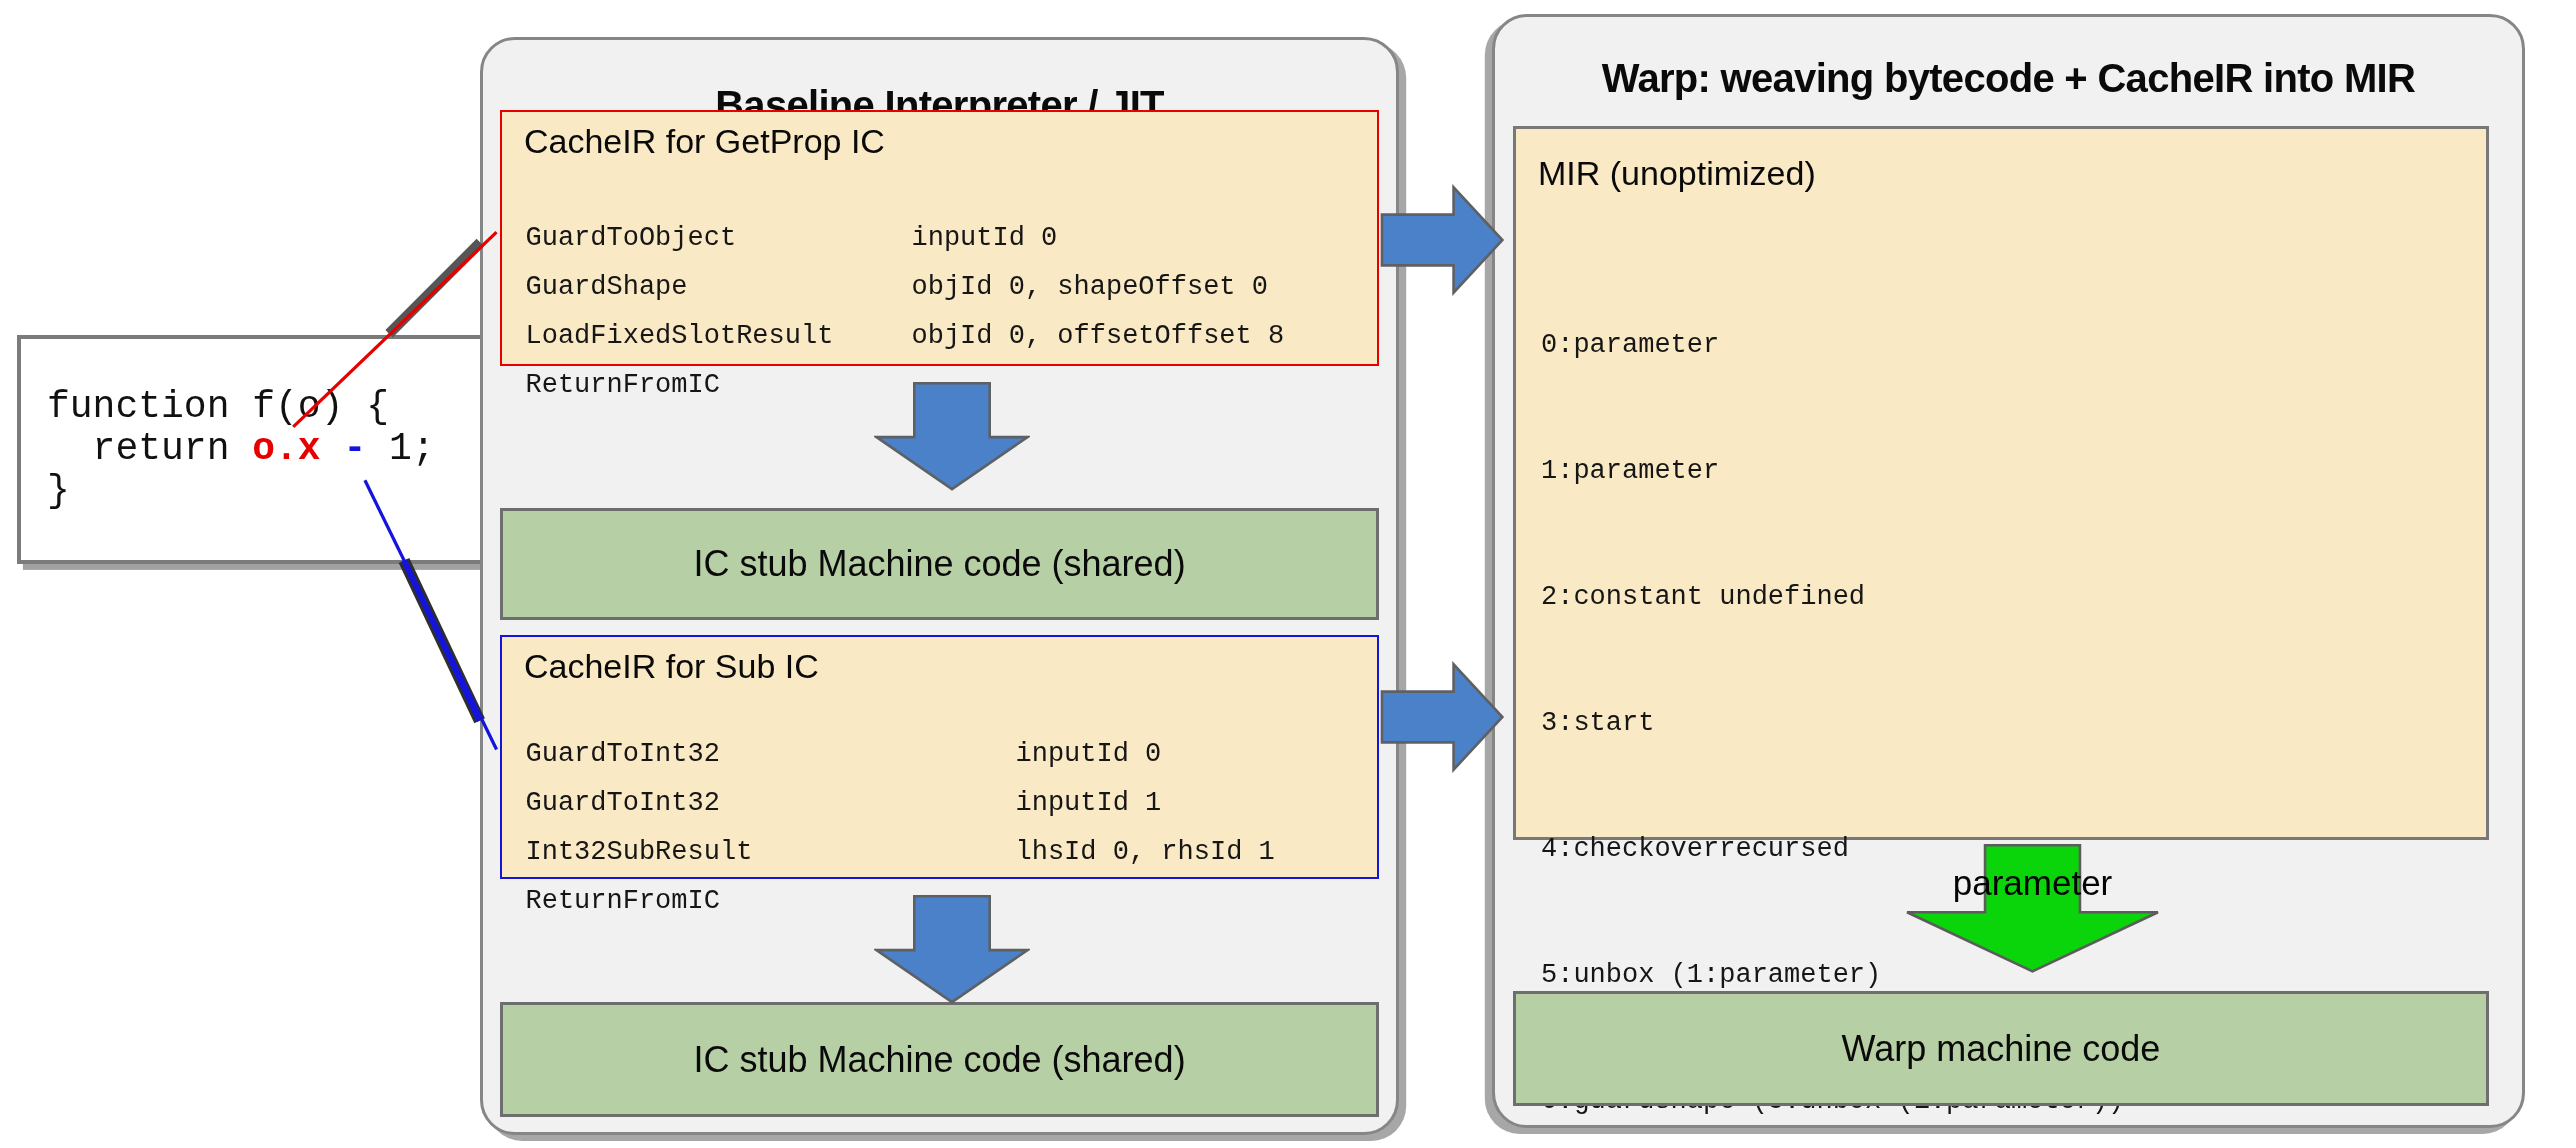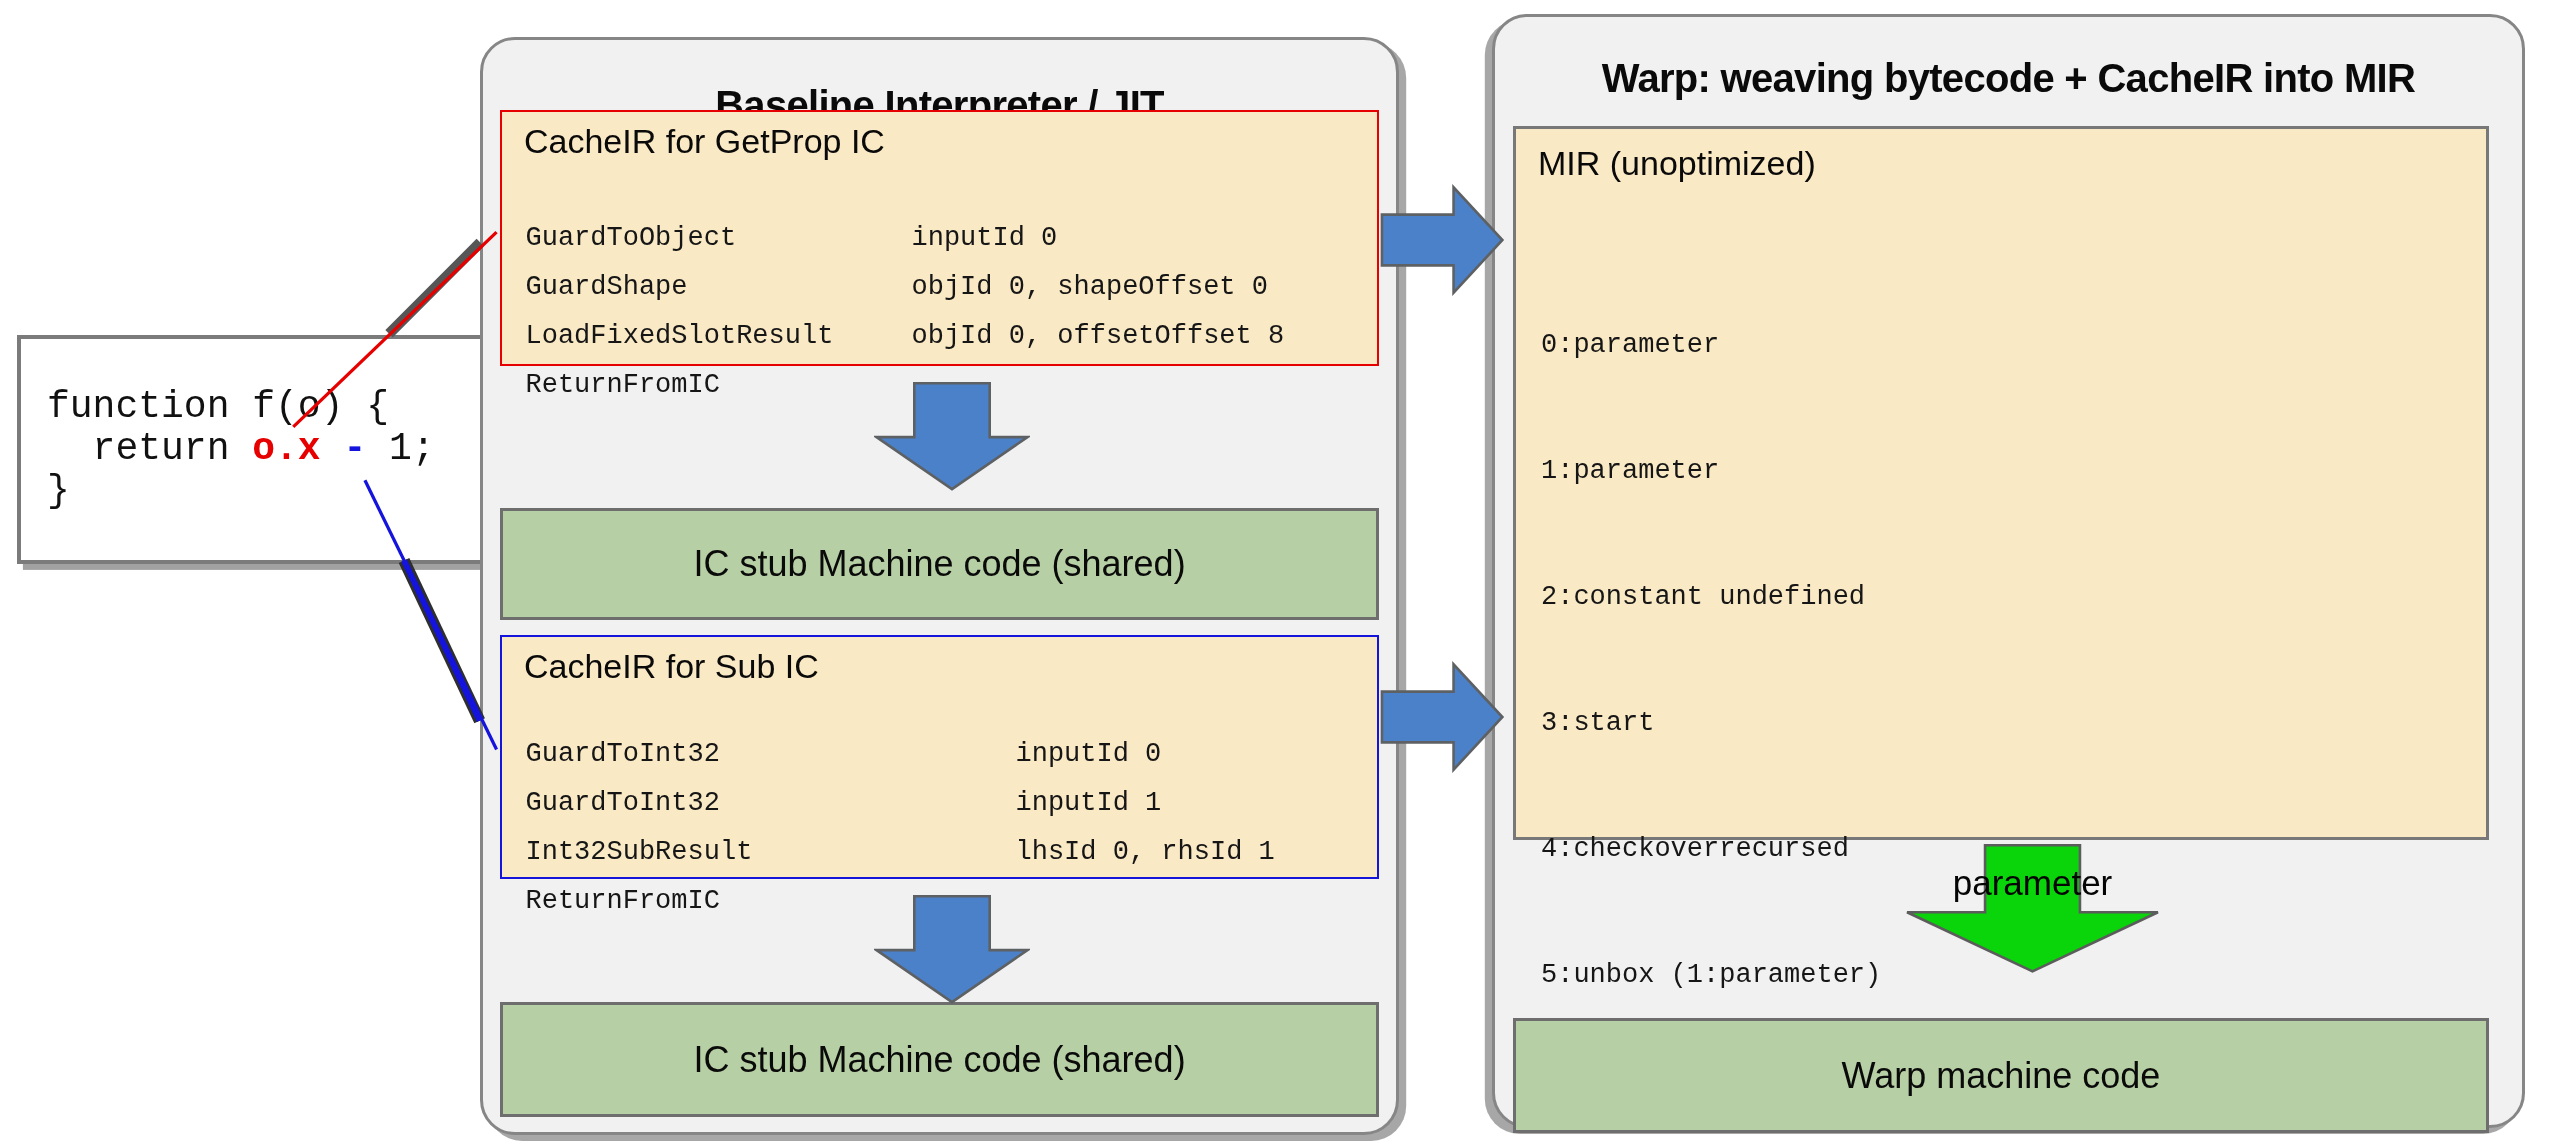--- a/index.html
+++ b/index.html
@@ -136,38 +136,38 @@
     <polygon points="3,47 113,47 113,5 188,86 113,167 113,125 3,125" style="fill:var(--arrow-blue);stroke:#5e6164;stroke-width:4;"></polygon>
   </svg>
   <svg class="shape" style="left:1380px;top:661px;" width="125" height="112" viewBox="0 0 192 172">
     <polygon points="3,47 113,47 113,5 188,86 113,167 113,125 3,125" style="fill:var(--arrow-blue);stroke:#5e6164;stroke-width:4;"></polygon>
   </svg>
 
   <div class="panel panel-right">
     <div class="panel-title">Warp: weaving bytecode + CacheIR into MIR</div>
 
     <div class="ir-box gray-border" style="left:18px;top:109px;width:976px;height:714px;">
-      <div class="ir-title" style="top:15px;">MIR (unoptimized)</div>
+      <div class="ir-title" style="top:25px;">MIR (unoptimized)</div>
       <div class="mir-lines">
         <div>0:parameter</div>
         <div>1:parameter</div>
         <div>2:constant undefined</div>
         <div>3:start</div>
         <div>4:checkoverrecursed</div>
         <div>5:unbox (1:parameter)</div>
         <div>6:guardshape (5:unbox (1:parameter))</div>
         
         
         
         
         
       </div>
     </div>
 
-    <div class="stub-box" style="left:18px;top:1001px;width:976px;height:115px;">
+    <div class="stub-box" style="left:18px;top:974px;width:976px;height:115px;">
       <span>Warp machine code</span>
     </div>
   </div>
 
   <svg class="shape" style="left:1902px;top:844px;" width="261" height="130" viewBox="0 0 400 200">
     <polygon points="127,2 273,2 273,105 393,105 200,196 7,105 127,105" style="fill:var(--arrow-green);stroke:#5c5c5c;stroke-width:4;"></polygon>
   </svg>
   <div class="optimize-label">parameter</div>
 
   <svg class="connector-layer" width="2576" height="1149" viewBox="0 0 3953 1763">

